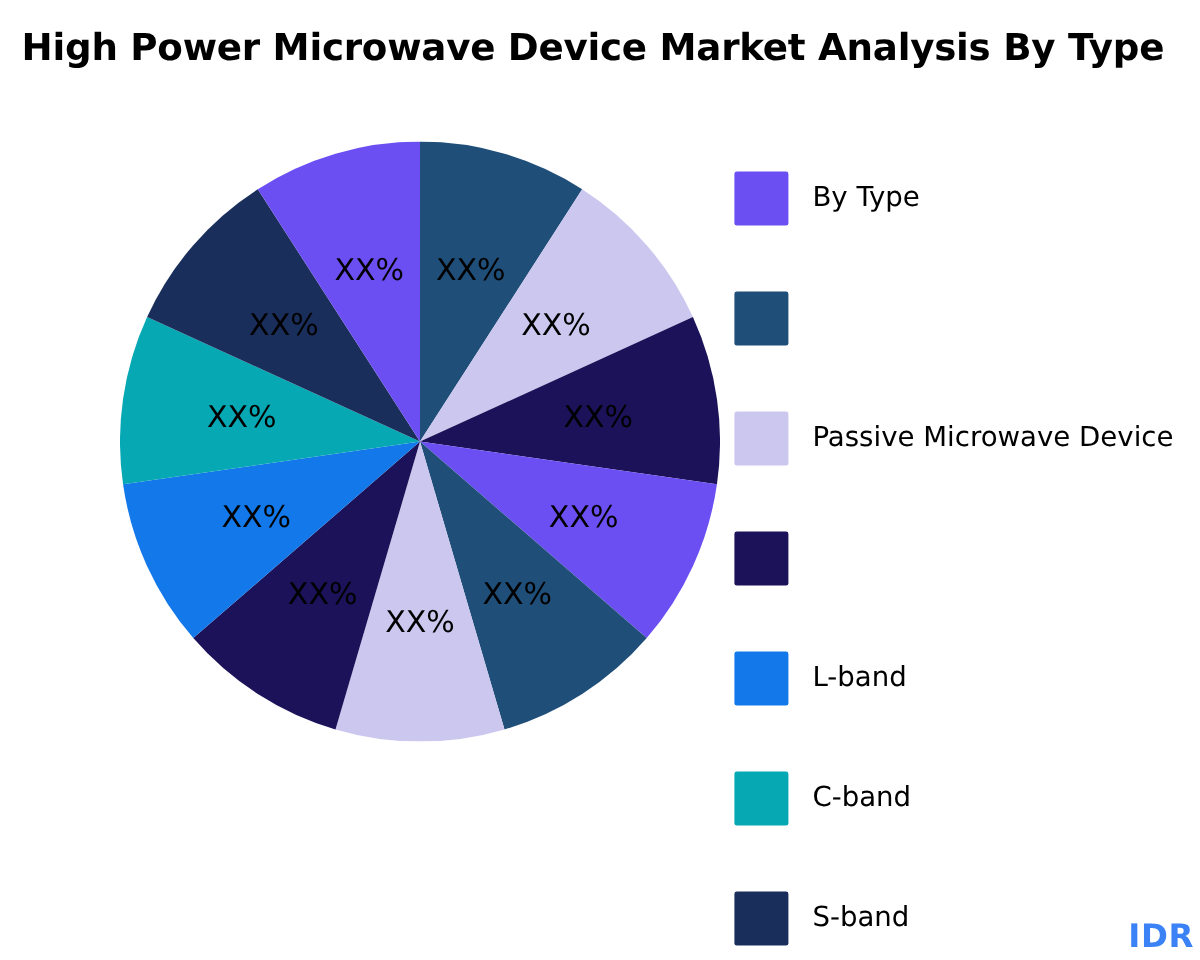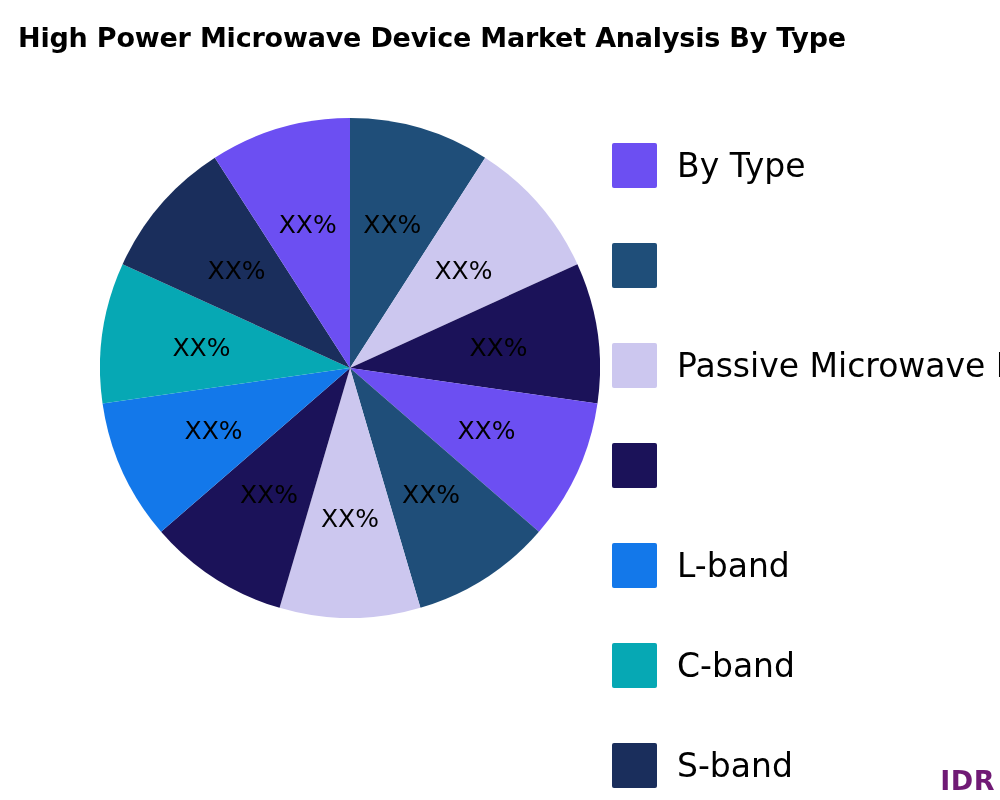--- a/index.html
+++ b/index.html
@@ -11,21 +11,21 @@
     width: 1000px;
     height: 800px;
     font-family: "DejaVu Sans", sans-serif;
     overflow: hidden;
     position: relative;
   }
   #chart-title {
     position: absolute;
     left: 18px;
     top: 22px;
-    font-size: 27px;
+    font-size: 31px;
     font-weight: bold;
     color: #000000;
     white-space: nowrap;
     letter-spacing: -0.2px;
   }
   #pie-wrap {
     position: absolute;
     left: 100px;
     top: 118px;
     width: 500px;
@@ -53,32 +53,32 @@
     box-sizing: border-box;
   }
   .legend-swatch {
     width: 45px;
     height: 45px;
     flex: 0 0 45px;
     border-radius: 2px;
   }
   .legend-label {
     margin-left: 20px;
-    font-size: 33px;
+    font-size: 23px;
     color: #000000;
     white-space: nowrap;
     font-family: "DejaVu Sans", sans-serif;
   }
   #watermark {
     position: absolute;
     right: 5px;
     bottom: 4px;
     font-size: 27px;
     font-weight: bold;
-    color: #701a75;
+    color: #3b82f6;
     letter-spacing: 0.5px;
   }
 </style>
 </head>
 <body>
 
 <div id="chart-title">High Power Microwave Device Market Analysis By Type</div>
 
 <div id="pie-wrap">
   <svg id="pie-svg" width="500" height="500" viewBox="0 0 500 500">

